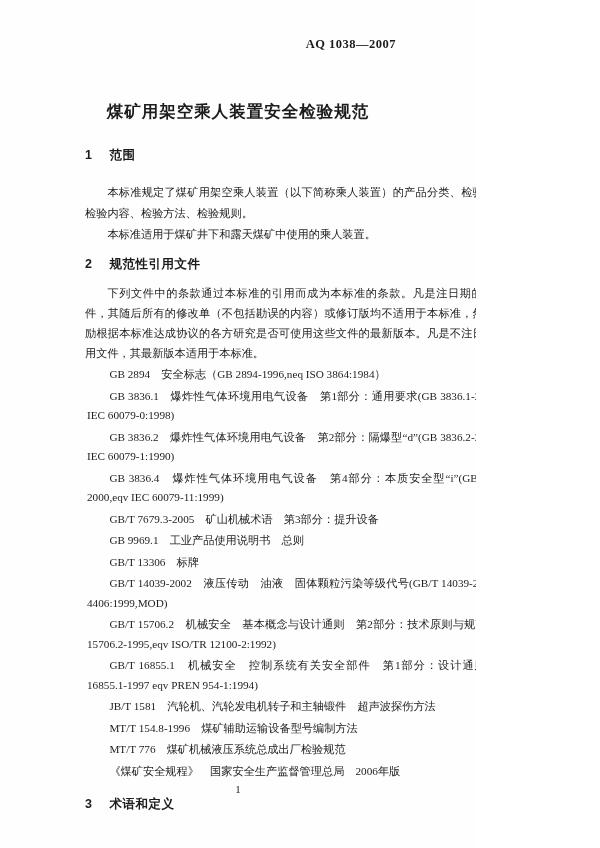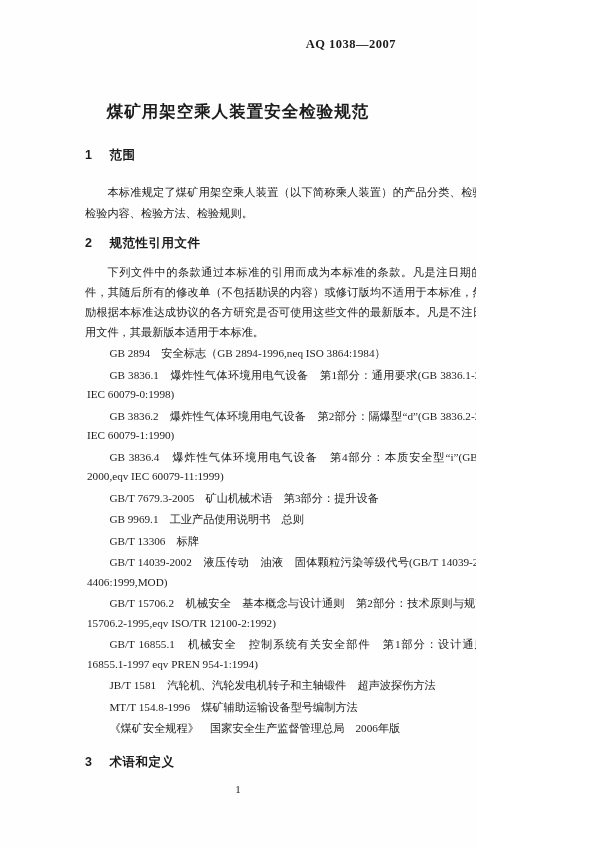--- a/index.html
+++ b/index.html
@@ -101,40 +101,42 @@
   <h1 class="doc-title">煤矿用架空乘人装置安全检验规范</h1>
 
   <div class="content">
 
     <h2 class="sec-heading first">
       <span class="sec-num">1</span>
       <span class="sec-title">范围</span>
     </h2>
 
     <p class="para">本标准规定了煤矿用架空乘人装置（以下简称乘人装置）的产品分类、检验要求、检验内容、检验方法、检验规则。</p>
+    <p class="para">本标准适用于煤矿井下和露天煤矿中使用的乘人装置。</p>
 
     <h2 class="sec-heading mid">
       <span class="sec-num">2</span>
       <span class="sec-title">规范性引用文件</span>
     </h2>
 
     <p class="para intro">下列文件中的条款通过本标准的引用而成为本标准的条款。凡是注日期的引用文件，其随后所有的修改单（不包括勘误的内容）或修订版均不适用于本标准，然而，鼓励根据本标准达成协议的各方研究是否可使用这些文件的最新版本。凡是不注日期的引用文件，其最新版本适用于本标准。</p>
 
     <p class="ref">GB 2894　安全标志（GB 2894-1996,neq ISO 3864:1984）</p>
     <p class="ref">GB 3836.1　爆炸性气体环境用电气设备　第1部分：通用要求(GB 3836.1-2000,eqv IEC 60079-0:1998)</p>
     <p class="ref">GB 3836.2　爆炸性气体环境用电气设备　第2部分：隔爆型“d”(GB 3836.2-2000,eqv IEC 60079-1:1990)</p>
     <p class="ref">GB 3836.4　爆炸性气体环境用电气设备　第4部分：本质安全型“i”(GB 3836.4-2000,eqv IEC 60079-11:1999)</p>
     <p class="ref">GB/T 7679.3-2005　矿山机械术语　第3部分：提升设备</p>
     <p class="ref">GB 9969.1　工业产品使用说明书　总则</p>
     <p class="ref">GB/T 13306　标牌</p>
     <p class="ref">GB/T 14039-2002　液压传动　油液　固体颗粒污染等级代号(GB/T 14039-2002,ISO 4406:1999,MOD)</p>
     <p class="ref">GB/T 15706.2　机械安全　基本概念与设计通则　第2部分：技术原则与规范(GB/T 15706.2-1995,eqv ISO/TR 12100-2:1992)</p>
     <p class="ref">GB/T 16855.1　机械安全　控制系统有关安全部件　第1部分：设计通则(GB/T 16855.1-1997 eqv PREN 954-1:1994)</p>
     <p class="ref">JB/T 1581　汽轮机、汽轮发电机转子和主轴锻件　超声波探伤方法</p>
     <p class="ref">MT/T 154.8-1996　煤矿辅助运输设备型号编制方法</p>
+    <p class="ref">MT/T 776　煤矿机械液压系统总成出厂检验规范</p>
     <p class="ref">《煤矿安全规程》　国家安全生产监督管理总局　2006年版</p>
 
     <h2 class="sec-heading last">
       <span class="sec-num">3</span>
       <span class="sec-title">术语和定义</span>
     </h2>
 
   </div>
 
   <div class="page-number">1</div>

